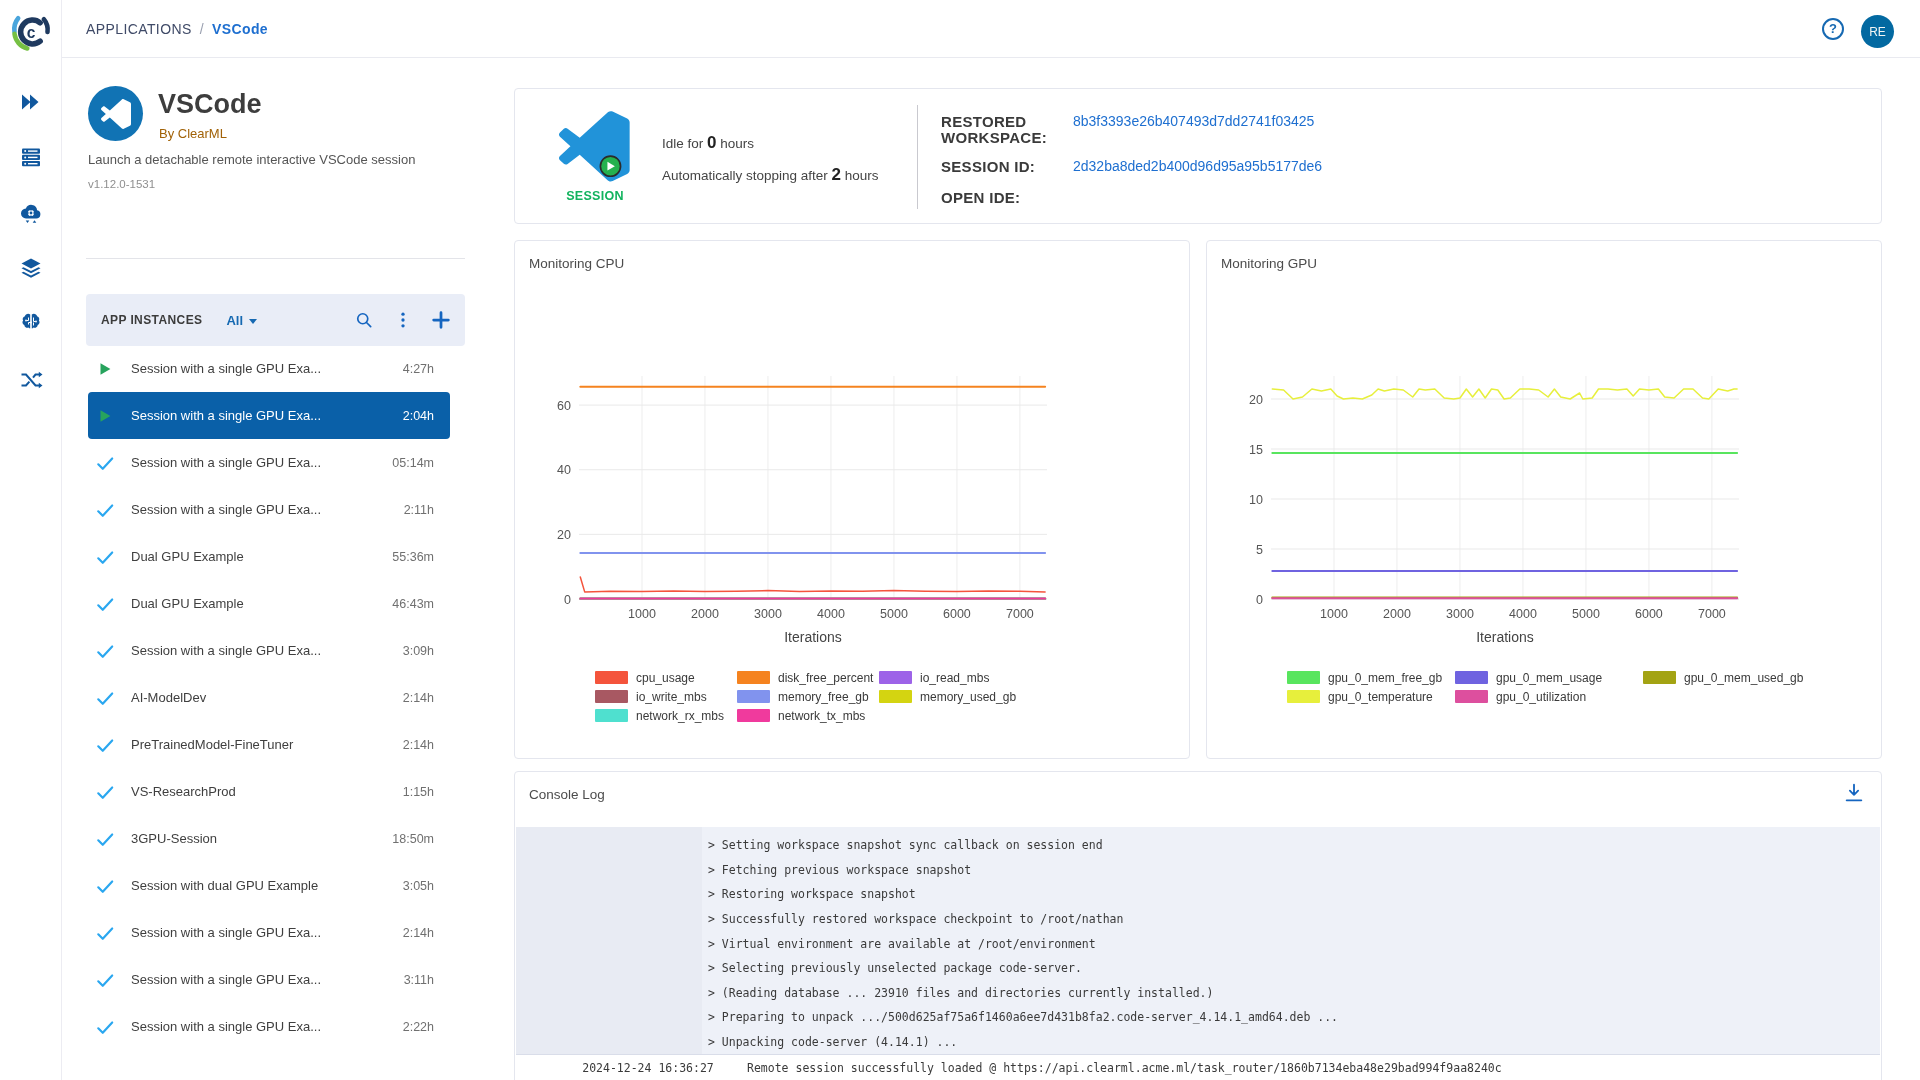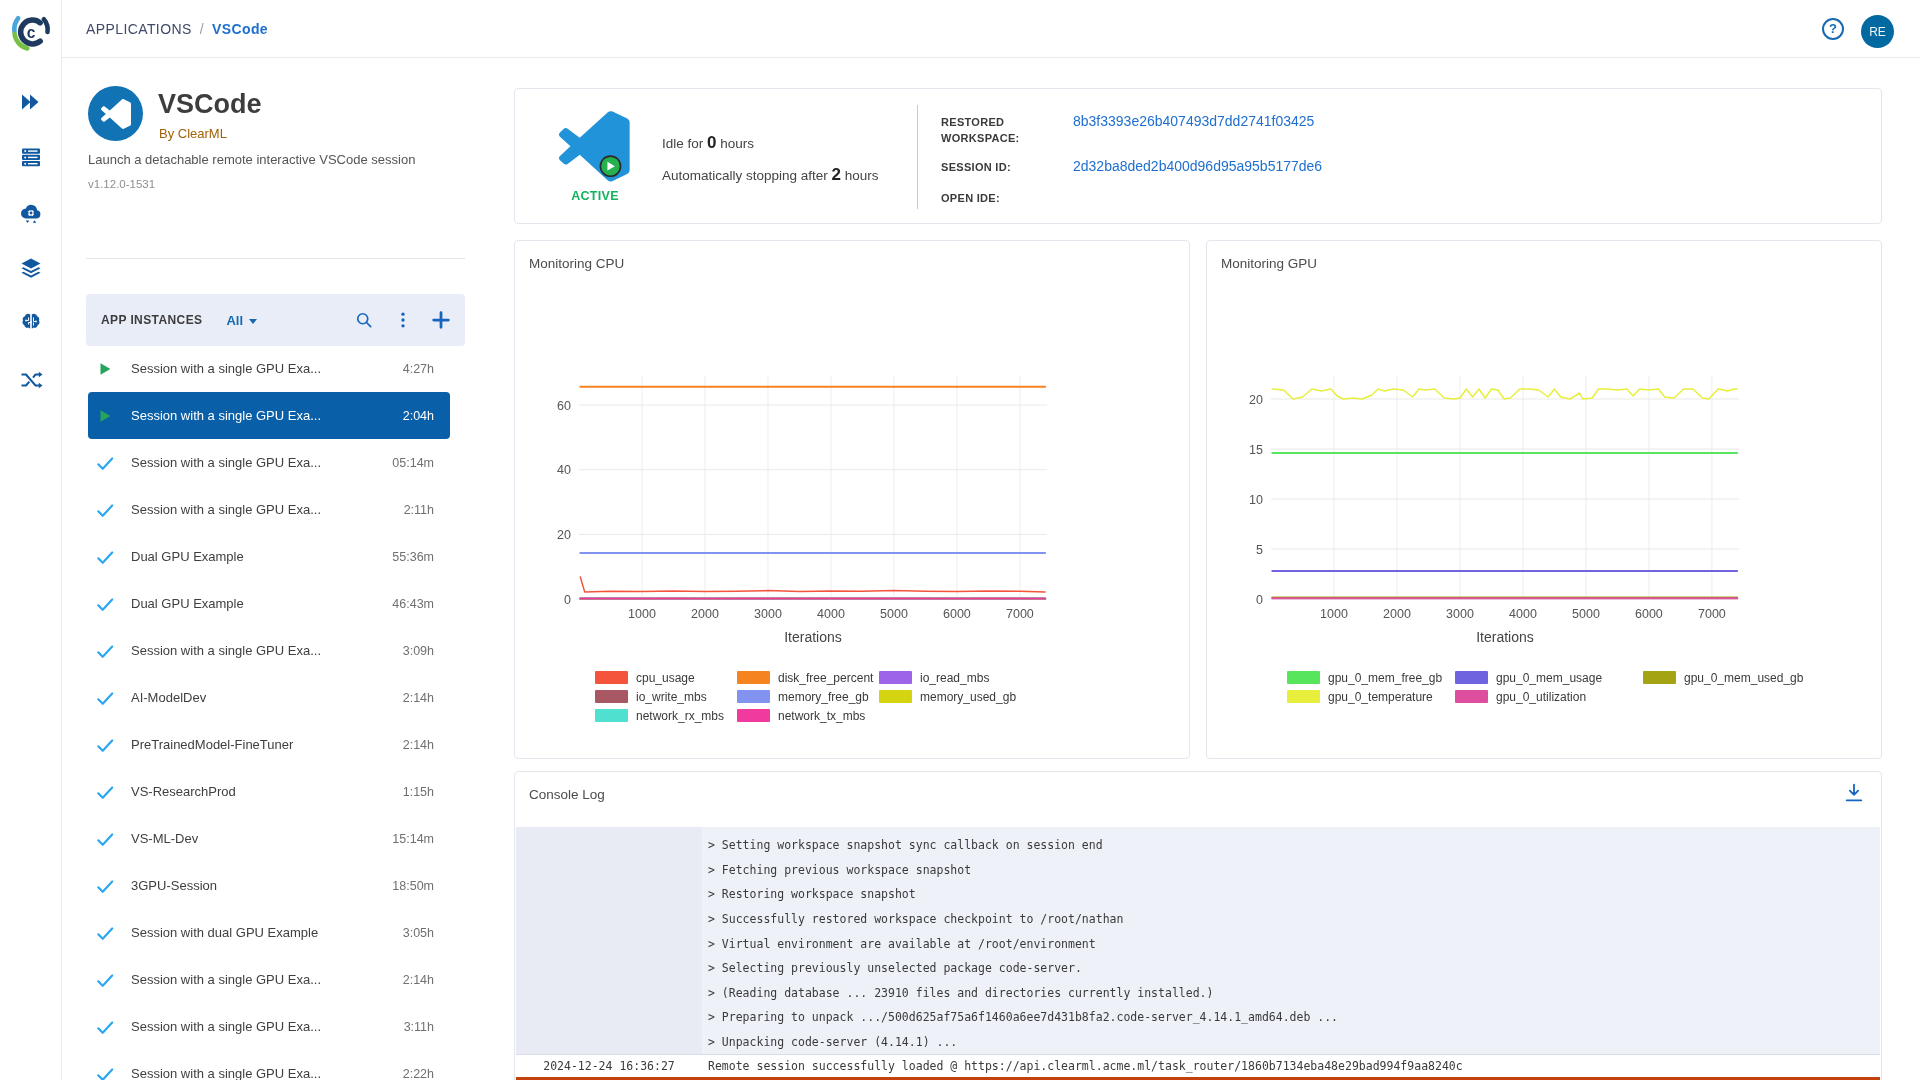--- a/index.html
+++ b/index.html
@@ -65,43 +65,43 @@
   .card-title { position:absolute; left:14px; top:15px; font-size:13.5px; color:#4c4c4c; }
 
   
   .vs-logo-wrap { position:absolute; left:43px; top:22px; width:74px; height:74px; }
   .active-label { position:absolute; left:33px; top:100px; width:94px; text-align:center;
     font-size:12.5px; font-weight:bold; color:#12b35e; letter-spacing:.3px; }
   .idle-line { position:absolute; left:147px; top:44px; font-size:13.5px; color:#444; }
   .stop-line { position:absolute; left:147px; top:76px; font-size:13.5px; color:#444; }
   .big-num { font-size:17px; font-weight:bold; color:#222; }
   .v-divider { position:absolute; left:402px; top:16px; width:1px; height:104px; background:#c9c9cf; }
-  .sfield-label { position:absolute; left:426px; width:118px; font-size:11px; font-weight:bold;
+  .sfield-label { position:absolute; left:426px; width:118px; font-size:15px; font-weight:bold;
     color:#3a3a3a; letter-spacing:.3px; line-height:16px; }
   .sfield-value { position:absolute; left:558px; font-size:14px; color:#1e6fd0; cursor:pointer; }
 
   
   .chart-svg { position:absolute; left:0px; top:95px; }
   .legend { position:absolute; left:80px; top:427px; display:grid; }
   .legend-cpu { grid-template-columns:142px 142px 142px; }
   .legend-gpu { grid-template-columns:168px 188px 200px; }
   .legend-item { display:flex; align-items:center; height:19px; cursor:pointer; }
   .legend-swatch { width:33px; height:13px; border-radius:1px; margin-right:8px; flex:0 0 auto; }
   .legend-text { font-size:12px; color:#3a3a3a; white-space:nowrap; }
 
   
   .dl-btn { position:absolute; right:16px; top:10px; width:22px; height:22px; color:#1565c0; cursor:pointer; }
   .console-area { position:absolute; left:1px; right:1px; top:55px; bottom:1px; background:#eef1f8; overflow:hidden; }
   .console-gutter { position:absolute; left:0; top:0; bottom:0; width:186px; background:#e8ebf3; }
   .console-lines { position:absolute; left:0; right:0; top:6px; }
   .console-line { height:24.6px; display:flex; align-items:center; padding-left:192px;
     font-family:"DejaVu Sans Mono", monospace; font-size:11.5px; color:#3a3a3a; white-space:pre; }
   .console-tsrow { height:27px; display:flex; align-items:center; background:#fff;
-    border-top:1px solid #d9dde9; border-bottom:4px solid #c2410c;
-    font-family:"DejaVu Sans Mono", monospace; font-size:11.5px; color:#3a3a3a; white-space:pre; }
+    border-top:1px solid #d9dde9; border-bottom:1px solid #c2410c;
+    font-family:"DejaVu Sans Mono", monospace; font-size:11.5px; color:#3a3a3a; white-space:pre;padding-left:39px; }
   .console-ts { width:186px; flex:0 0 auto; text-align:center; color:#3a3a3a; }
   .console-tsmsg { padding-left:6px; }
 
   svg text { font-family:"Liberation Sans", sans-serif; }
 </style>
 </head>
 <body>
 
 <div class="page">
 
@@ -262,27 +262,20 @@
         <svg viewBox="0 0 20 20" class="st-ico">
           <path fill="none" stroke="#2aa7f0" stroke-width="2.4" stroke-linecap="round" stroke-linejoin="round" d="M2.5 11.5l5 5L18 5"></path>
         </svg>
         <span class="nm">VS-ResearchProd</span>
         <span class="tm">1:15h</span>
       </div>
       <div class="inst-row">
         <svg viewBox="0 0 20 20" class="st-ico">
           <path fill="none" stroke="#2aa7f0" stroke-width="2.4" stroke-linecap="round" stroke-linejoin="round" d="M2.5 11.5l5 5L18 5"></path>
         </svg>
-        <span class="nm">VS-ML-Dev</span>
-        <span class="tm">15:14m</span>
-      </div>
-      <div class="inst-row">
-        <svg viewBox="0 0 20 20" class="st-ico">
-          <path fill="none" stroke="#2aa7f0" stroke-width="2.4" stroke-linecap="round" stroke-linejoin="round" d="M2.5 11.5l5 5L18 5"></path>
-        </svg>
         <span class="nm">3GPU-Session</span>
         <span class="tm">18:50m</span>
       </div>
       <div class="inst-row">
         <svg viewBox="0 0 20 20" class="st-ico">
           <path fill="none" stroke="#2aa7f0" stroke-width="2.4" stroke-linecap="round" stroke-linejoin="round" d="M2.5 11.5l5 5L18 5"></path>
         </svg>
         <span class="nm">Session with dual GPU Example</span>
         <span class="tm">3:05h</span>
       </div>
@@ -310,21 +303,21 @@
     </div>
 
   <section class="card card-status">
     <div class="vs-logo-wrap">
       <svg width="74" height="74" viewBox="0 0 110 110">
         <path fill="#2193d9" d="M75.9 104.3c1.7.7 3.6.6 5.3-.2l21.6-10.4c2.3-1.1 3.7-3.4 3.7-5.9V17.2c0-2.5-1.4-4.8-3.7-5.9L81.2.9c-2.2-1.1-4.7-.8-6.7.6-.3.2-.6.4-.8.7L32.3 39.9 14.3 26.3c-1.7-1.3-4-1.2-5.6.2L2.9 31.8c-1.9 1.7-1.9 4.7 0 6.4L18.5 52.5 2.9 66.8c-1.9 1.7-1.9 4.7 0 6.4l5.8 5.3c1.6 1.4 3.9 1.5 5.6.2l18-13.7 41.4 37.8c.7.7 1.4 1.2 2.2 1.5zM80.2 28.7L48.8 52.5l31.4 23.8V28.7z"></path>
         <circle cx="78" cy="82" r="15" fill="#25b14e" stroke="#2b2b2b" stroke-width="2.5"></circle>
         <path fill="#fff" d="M73.5 75.5l11 6.5-11 6.5z"></path>
       </svg>
     </div>
-    <div class="active-label">ACTIVE</div>
+    <div class="active-label">SESSION</div>
 
     <div class="idle-line">
       <span>Idle for </span><span class="big-num">0</span><span> hours</span>
     </div>
     <div class="stop-line">
       <span>Automatically stopping after </span><span class="big-num">2</span><span> hours</span>
     </div>
 
     <div class="v-divider"></div>
 

